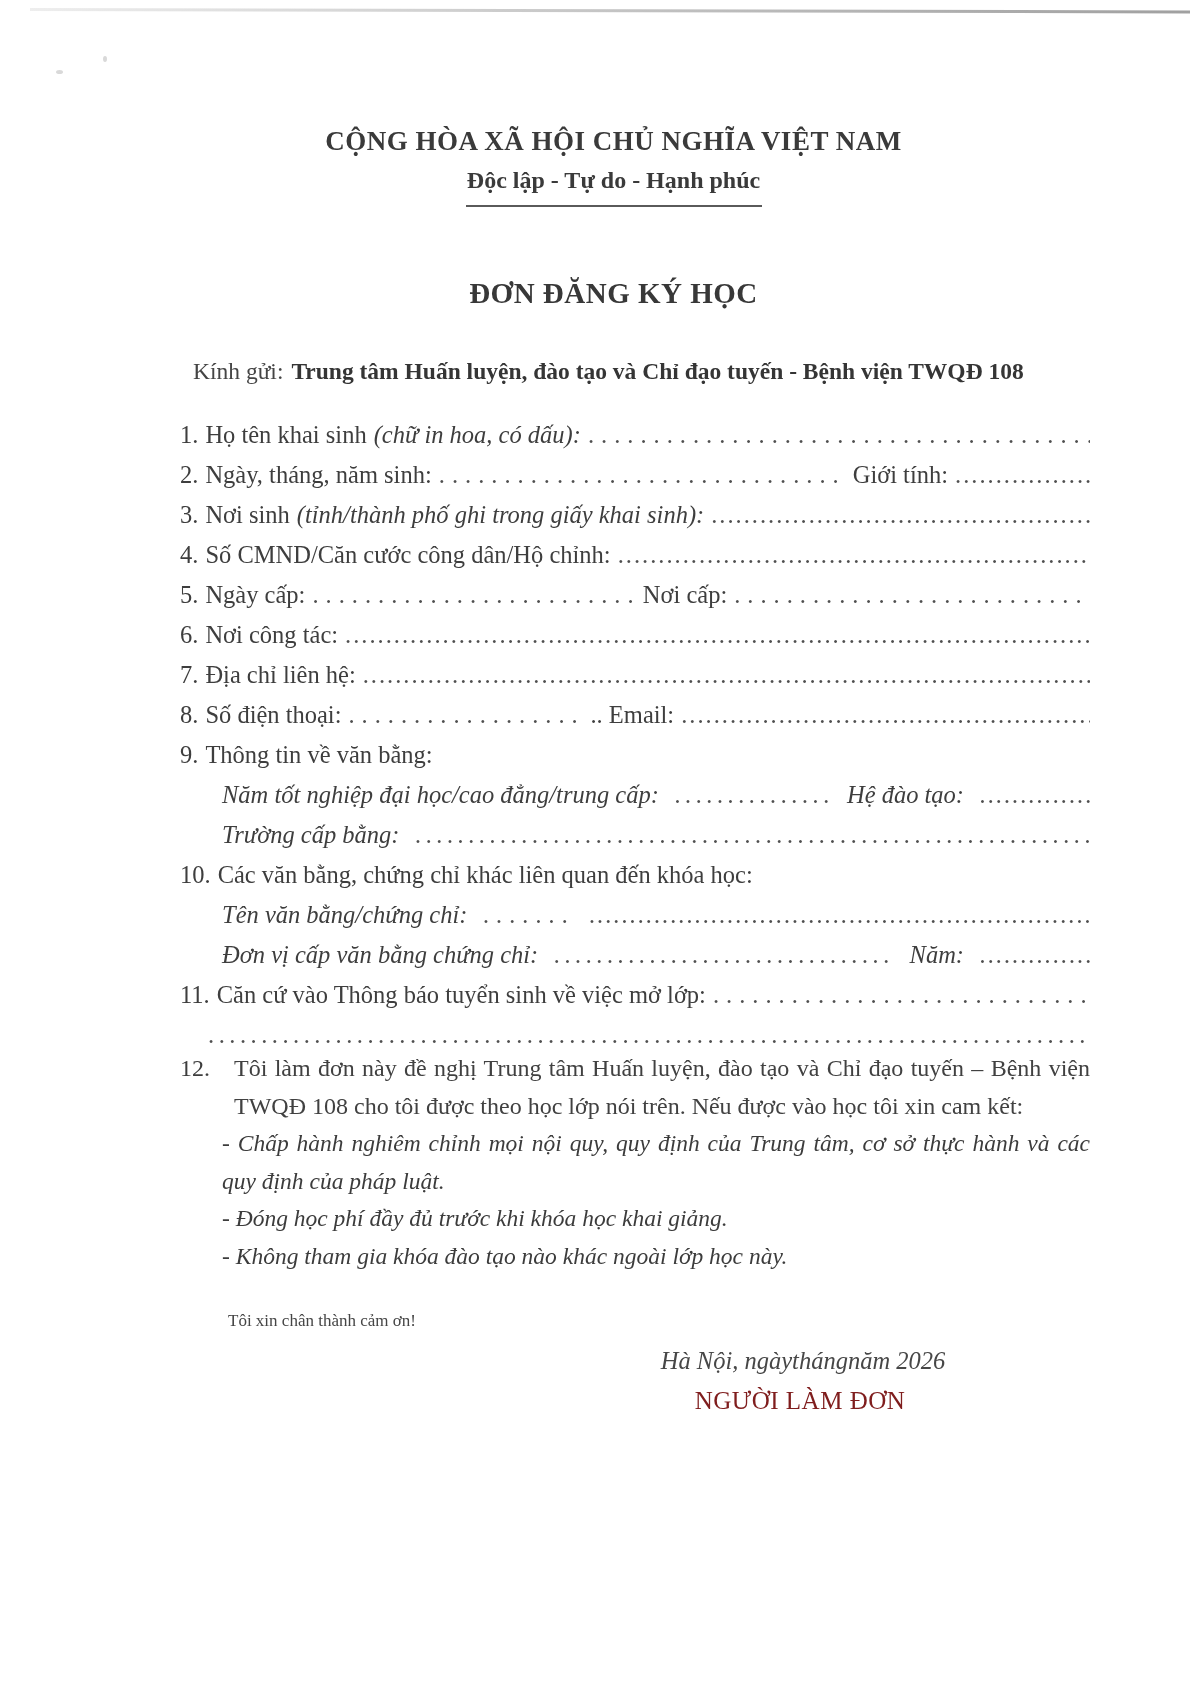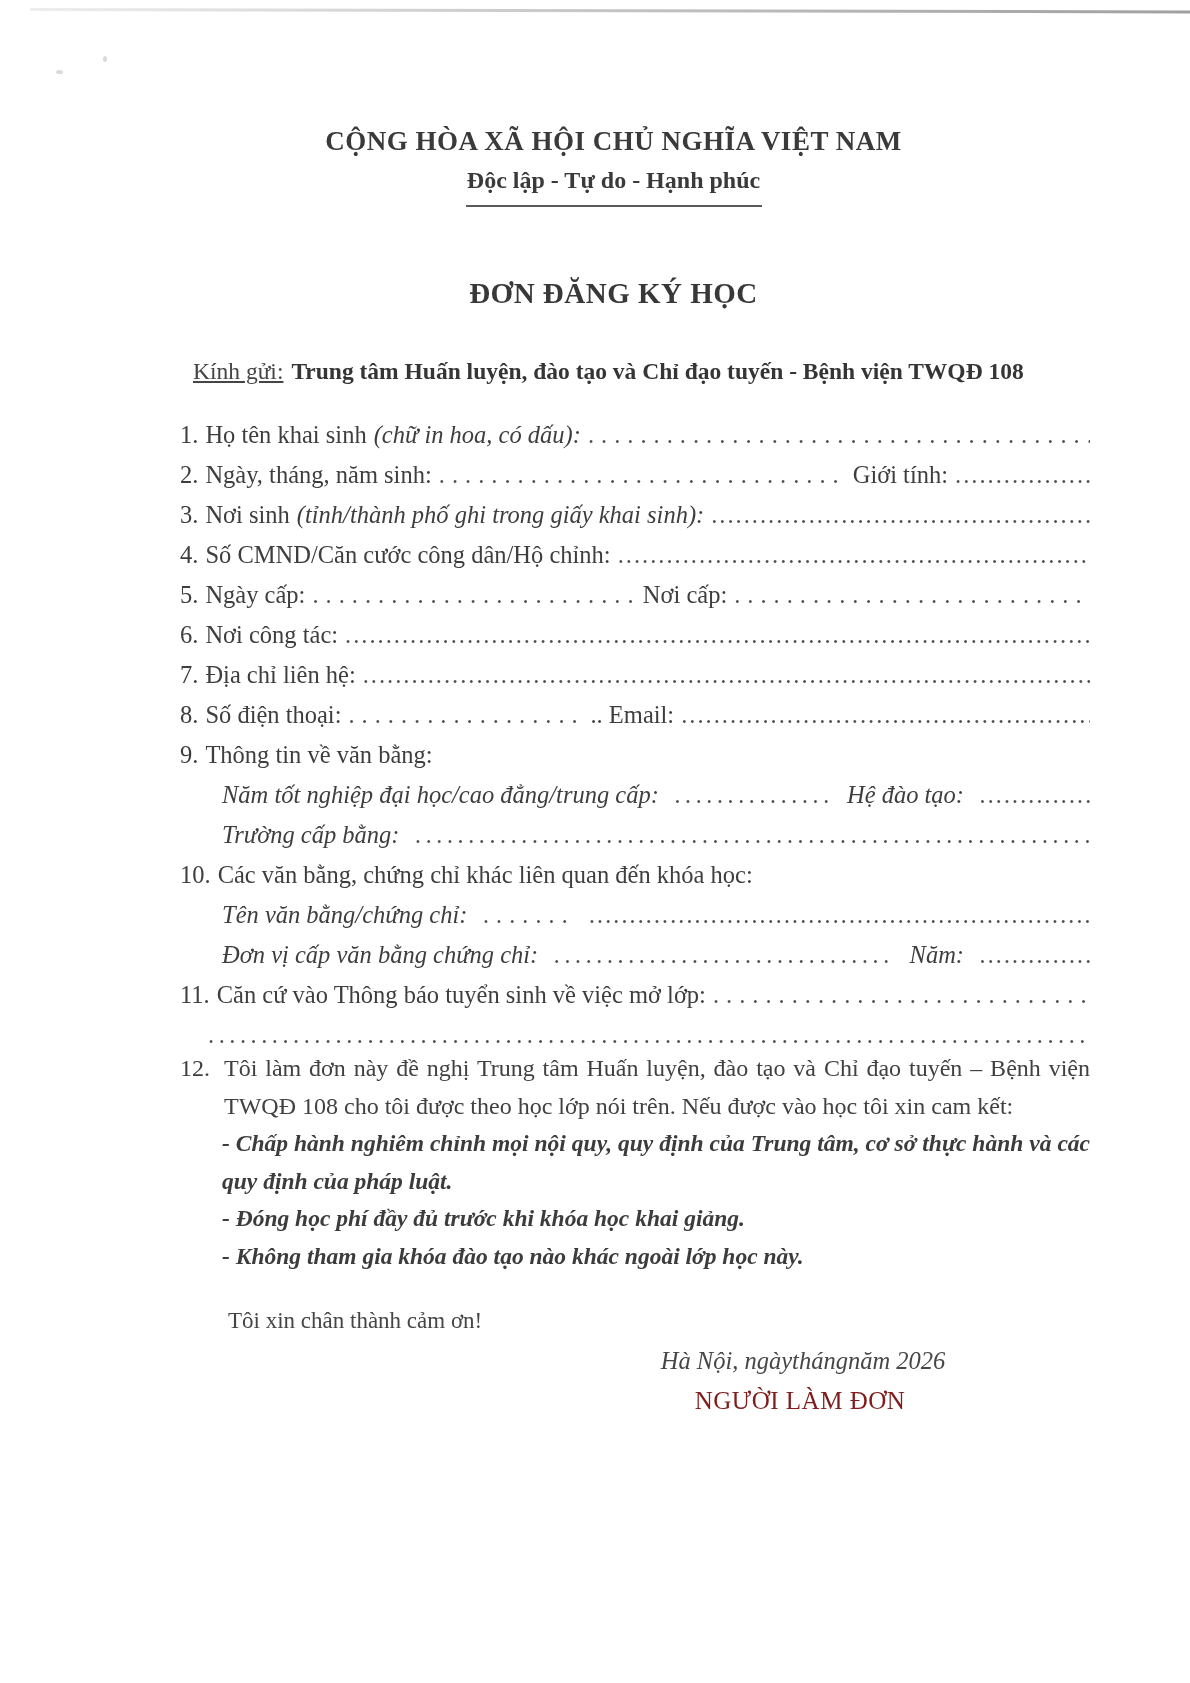--- a/index.html
+++ b/index.html
@@ -24,21 +24,21 @@
 
   .centered{text-align:center;padding-left:110px;padding-right:73px;}
   .header{padding-top:124px;}
   .national{font-size:27px;line-height:34px;font-weight:bold;color:#3a3a3a;letter-spacing:.5px;}
   .motto{font-size:24px;line-height:32px;font-weight:bold;color:#3a3a3a;margin-top:6px;}
   .rule{width:296px;border-top:2px solid #5a5a5a;margin:9px auto 0;}
   .title{font-size:29px;line-height:36px;font-weight:bold;color:#383838;margin-top:68px;letter-spacing:.5px;}
 
   .content{padding:0 100px 0 180px;}
   .recipient{margin-top:44px;padding-left:13px;font-size:23.5px;line-height:32px;white-space:nowrap;}
-  .rlabel{color:#454545;margin-right:8px;text-decoration:underline;}
+  .rlabel{color:#454545;margin-right:8px;}
   .rvalue{font-weight:bold;color:#353535;}
 
   .form{margin-top:28px;font-size:24.5px;}
   .row{display:flex;align-items:baseline;line-height:40px;column-gap:7px;white-space:nowrap;}
   .row > span{flex:0 0 auto;}
   .num{flex:0 0 35px;}
   .it{font-style:italic;}
   .sub{padding-left:42px;font-style:italic;gap:16px;}
   .cont{padding-left:28px;}
   .fill{
@@ -48,27 +48,27 @@
   .sub .fill{font-style:italic;}
   .df{letter-spacing:2px;}
   .dm{letter-spacing:4.5px;}
   .dw{letter-spacing:7px;}
   .w90{flex:0 0 90px !important;}
   .w110{flex:0 0 110px !important;}
   .w135{flex:0 0 135px !important;}
   .w235{flex:0 0 235px !important;}
   .fx11{flex:1.1 1 0 !important;}
 
-  .para12{display:flex;column-gap:9px;margin-top:-6px;font-size:24px;line-height:38px;}
+  .para12{display:flex;column-gap:19px;margin-top:-6px;font-size:24px;line-height:38px;}
   .ptext{flex:1;text-align:justify;color:#414141;}
 
-  .commits{padding-left:42px;font-size:23.5px;line-height:37.5px;font-weight:bold;font-style:italic;color:#3c3c3c;}
+  .commits{padding-left:42px;font-size:23.5px;line-height:37.5px;font-weight:normal;font-style:italic;color:#3c3c3c;}
   .commit{text-align:justify;}
 
-  .thanks{margin-top:26px;padding-left:48px;font-size:23px;line-height:40px;color:#454545;}
+  .thanks{margin-top:26px;padding-left:48px;font-size:17px;line-height:40px;color:#454545;}
 
   .sig{width:430px;margin:0 72px 0 auto;font-size:24.5px;}
   .sig-date{display:flex;justify-content:center;font-style:italic;line-height:40px;color:#474747;}
   .sig-name{text-align:center;padding-right:6px;font-weight:normal;font-size:25px;line-height:40px;color:#7f1d1d;letter-spacing:.5px;}
 </style>
 </head>
 <body>
 
 <div class="page">
   <div class="scan-line"></div>

